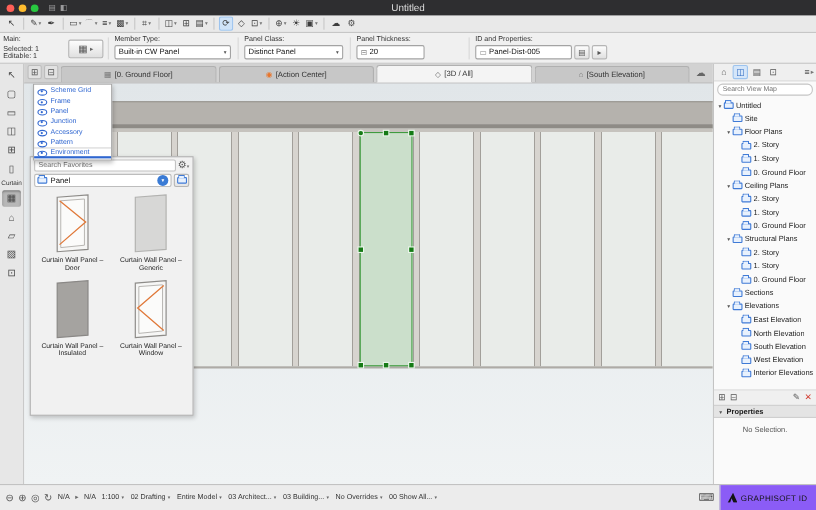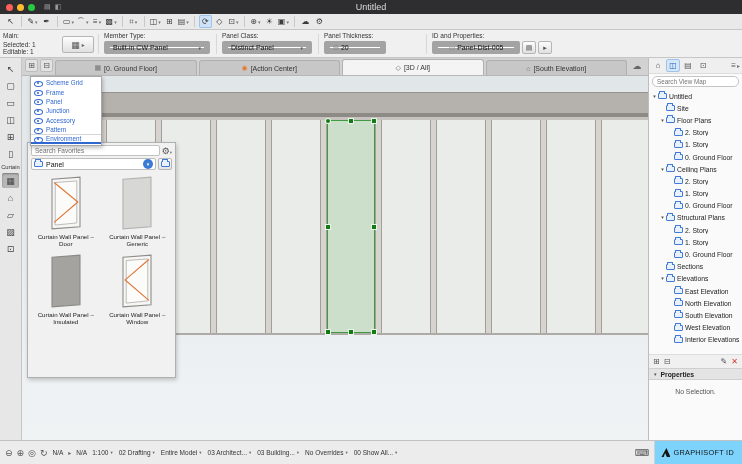--- a/index.html
+++ b/index.html
@@ -24,21 +24,21 @@
 
   
   .infobox { height:28px; background:#f0f0f0; border-bottom:1px solid #c6c6c6; position:relative; font-size:6.5px; }
   .ib-main  { position:absolute; left:3px; top:2px;  color:#333; }
   .ib-sel   { position:absolute; left:3px; top:11px; color:#333; }
   .ib-edit  { position:absolute; left:3px; top:18px; color:#333; }
   .ib-tool { position:absolute; left:62px; top:6px; width:32px; height:17px; background:linear-gradient(#fdfdfd,#e0e0e0); border:1px solid #b5b5b5; border-radius:2px; display:flex; align-items:center; justify-content:center; gap:2px; font-size:9px; color:#555; }
   .ib-tool::after { content:"▸"; font-size:6px; color:#666; }
   .ib-group { position:absolute; top:2px; }
   .ib-label { color:#333; margin-bottom:2px; white-space:nowrap; }
-  .ib-field { height:13px; background:#fff; border:6px solid #a3a3a3; border-radius:2px; display:flex; align-items:center; padding:0 3px; gap:2px; font-size:7px; color:#111;justify-content:center; }
+  .ib-field { height:13px; background:#fff; border:1px solid #a3a3a3; border-radius:2px; display:flex; align-items:center; padding:0 3px; gap:2px; font-size:7px; color:#111; }
   .ib-field .chev { margin-left:auto; font-size:5px; color:#555; }
   .ib-field .fic { color:#888; font-size:7px; }
   .ib-field input { border:none; outline:none; width:100%; font-size:7px; font-family:inherit; color:#111; background:transparent; }
   .ib-btn { width:14px; height:13px; background:linear-gradient(#fdfdfd,#e0e0e0); border:1px solid #b5b5b5; border-radius:2px; display:inline-flex; align-items:center; justify-content:center; color:#555; font-size:7px; }
   .ib-sep { position:absolute; top:4px; width:1px; height:20px; background:#d8d8d8; }
 
   
   .workrow { display:flex; height:382px; }
   .toolcol { width:22px; background:#e7e7e7; border-right:1px solid #c6c6c6; display:flex; flex-direction:column; align-items:center; padding-top:3px; gap:2px; }
   .tool { width:17px; height:15px; display:flex; align-items:center; justify-content:center; font-size:9px; color:#444; border-radius:2px; }
@@ -125,21 +125,21 @@
   .props-body { flex-basis:60px; display:flex; justify-content:center; padding-top:8px; color:#555; background:#fafafa; }
 
   
   .statusbar { height:24px; background:#ececec; border-top:1px solid #c2c2c2; display:flex; align-items:center; padding:0 0 0 5px; gap:5px; font-size:6.5px; color:#333; }
   .sb-ic { font-size:9px; color:#555; }
   .sb-arrow { font-size:6px; color:#666; }
   .sb-text { color:#333; }
   .sb-seg { display:flex; align-items:center; gap:2px; white-space:nowrap; }
   .sb-seg::after { content:"▾"; font-size:4.5px; color:#666; }
   .sb-kbd { margin-left:auto; font-size:10px; color:#555; }
-  .sb-brand { display:flex; align-items:center; gap:3px; background:#7dd3fc; border-left:1px solid #d0d0d0; align-self:stretch; padding:0 8px 0 6px; }
+  .sb-brand { display:flex; align-items:center; gap:3px; background:#8b5cf6; border-left:1px solid #d0d0d0; align-self:stretch; padding:0 8px 0 6px; }
   .brand-logo { width:9px; height:9px; background:#141414; clip-path:polygon(0 100%,55% 0,100% 100%,60% 100%,40% 55%,25% 100%); }
   .brand-text { font-size:7.3px; color:#141414; letter-spacing:.3px; white-space:nowrap; }
 </style>
 </head>
 <body>
 
 <div class="app">
 
   <div class="titlebar">
     <div class="title">Untitled</div>

